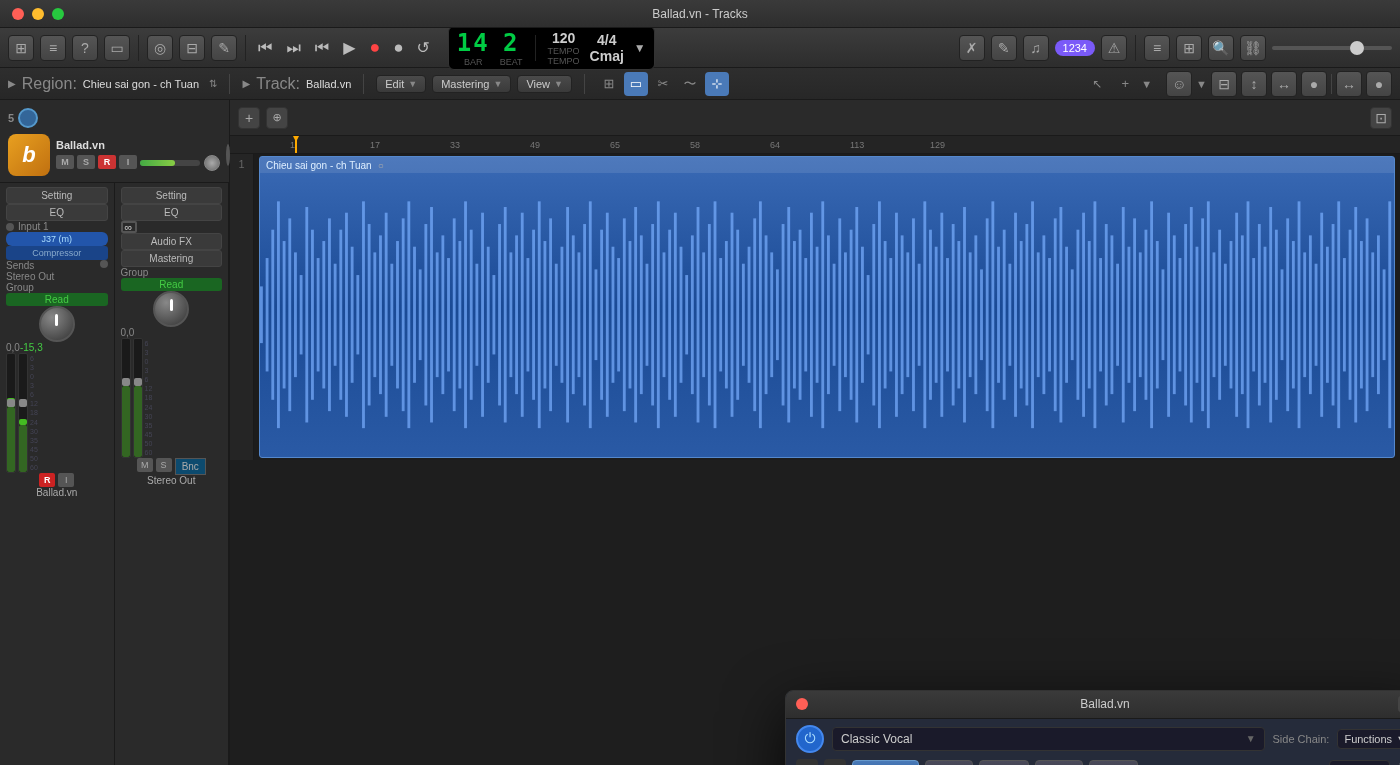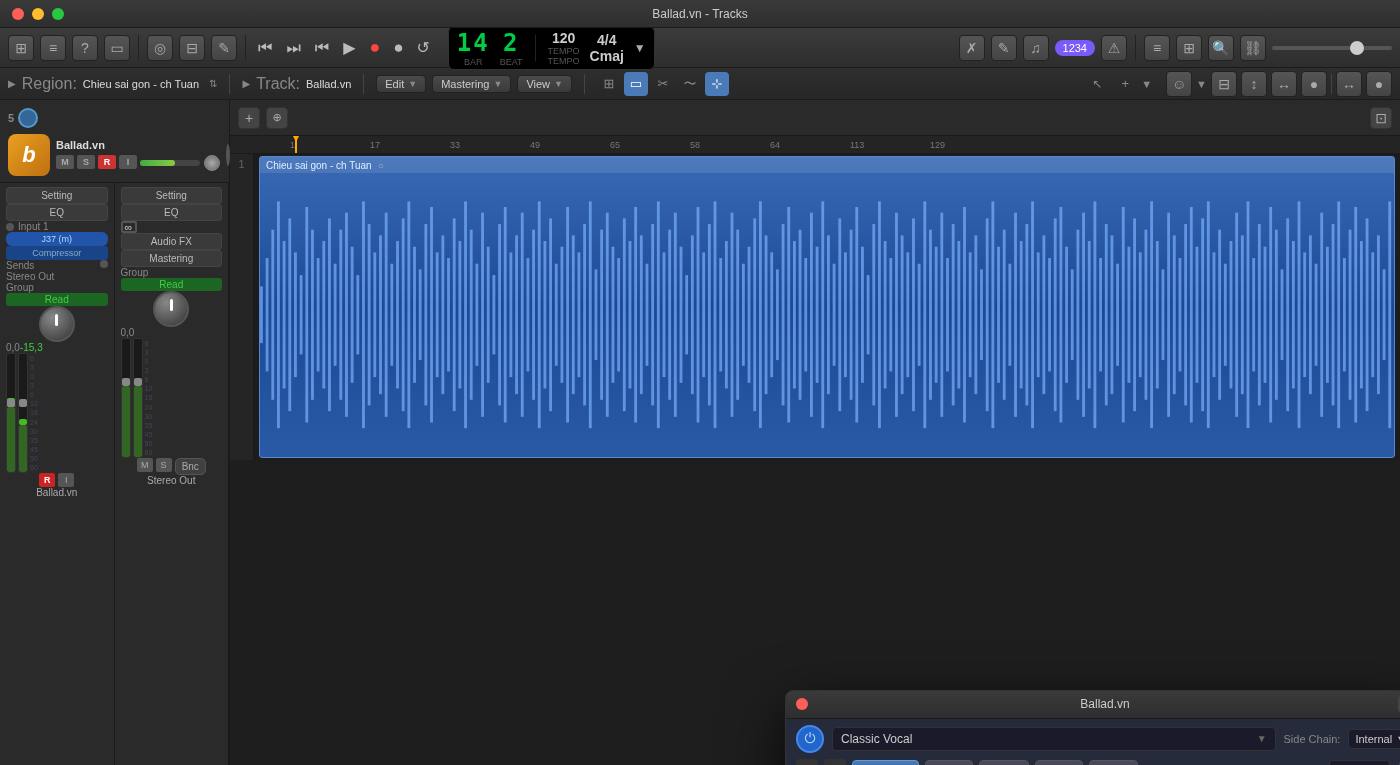--- a/index.html
+++ b/index.html
@@ -790,23 +790,23 @@
     }
     .vf-thumb {
       position: absolute;
       width: 100%;
       height: 8px;
       background: #888;
       border-radius: 2px;
     }
 
     .bnc-btn {
-      background: #404040;
+      background: #0c4a6e;
       border: 1px solid #555;
-      border-radius: 5px;
+      border-radius: 0;
       padding: 2px 6px;
       font-size: 10px;
       color: #aaa;
       cursor: pointer;
     }
 
     .cs-input-row {
       display: flex;
       align-items: center;
       gap: 4px;
@@ -1343,21 +1343,21 @@
 
         <div class="plugin-top">
           <div class="plugin-row1">
             <div class="plugin-power">⏻</div>
             <div class="plugin-preset">
               <span>Classic Vocal</span>
               <span class="plugin-preset-arrow">▼</span>
             </div>
             <span class="sidechain-label">Side Chain:</span>
             <div class="sidechain-select">
-              <span>Internal</span>
+              <span>Functions</span>
               <span>▼</span>
             </div>
           </div>
 
           <div class="plugin-row2">
             <div class="nav-btn">‹</div>
             <div class="nav-btn">›</div>
             <button class="plugin-action-btn active">Compare</button>
             <button class="plugin-action-btn">Copy</button>
             <button class="plugin-action-btn">Paste</button>

